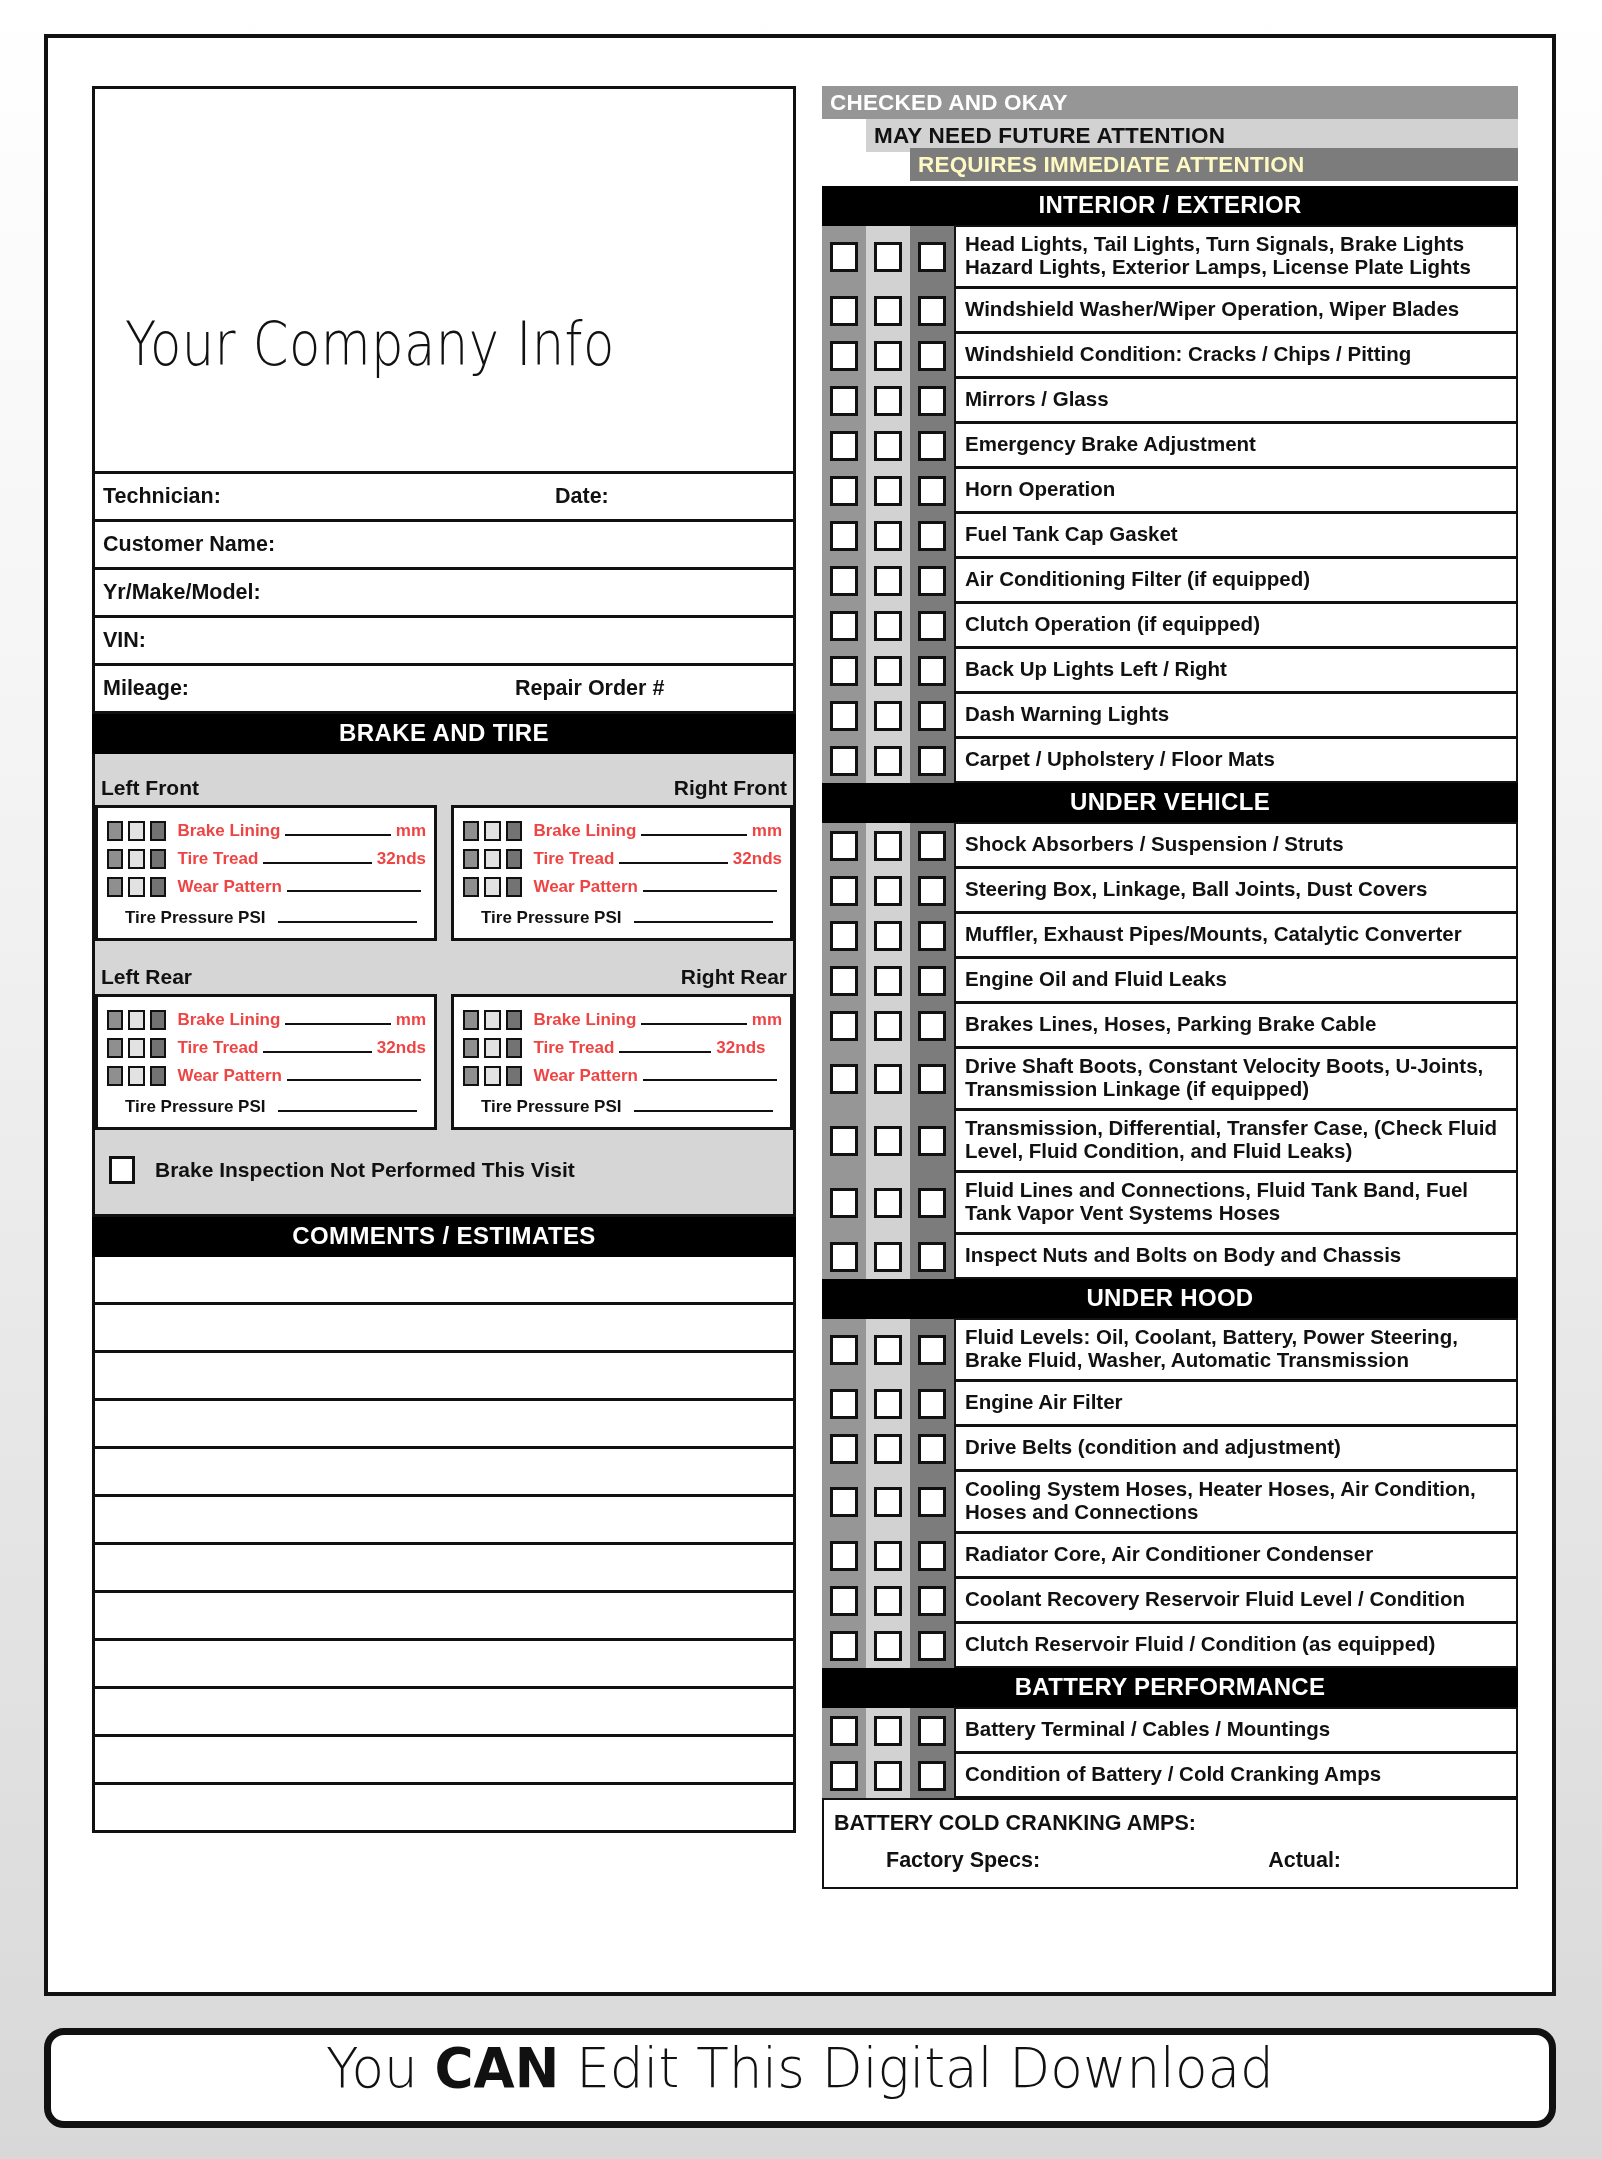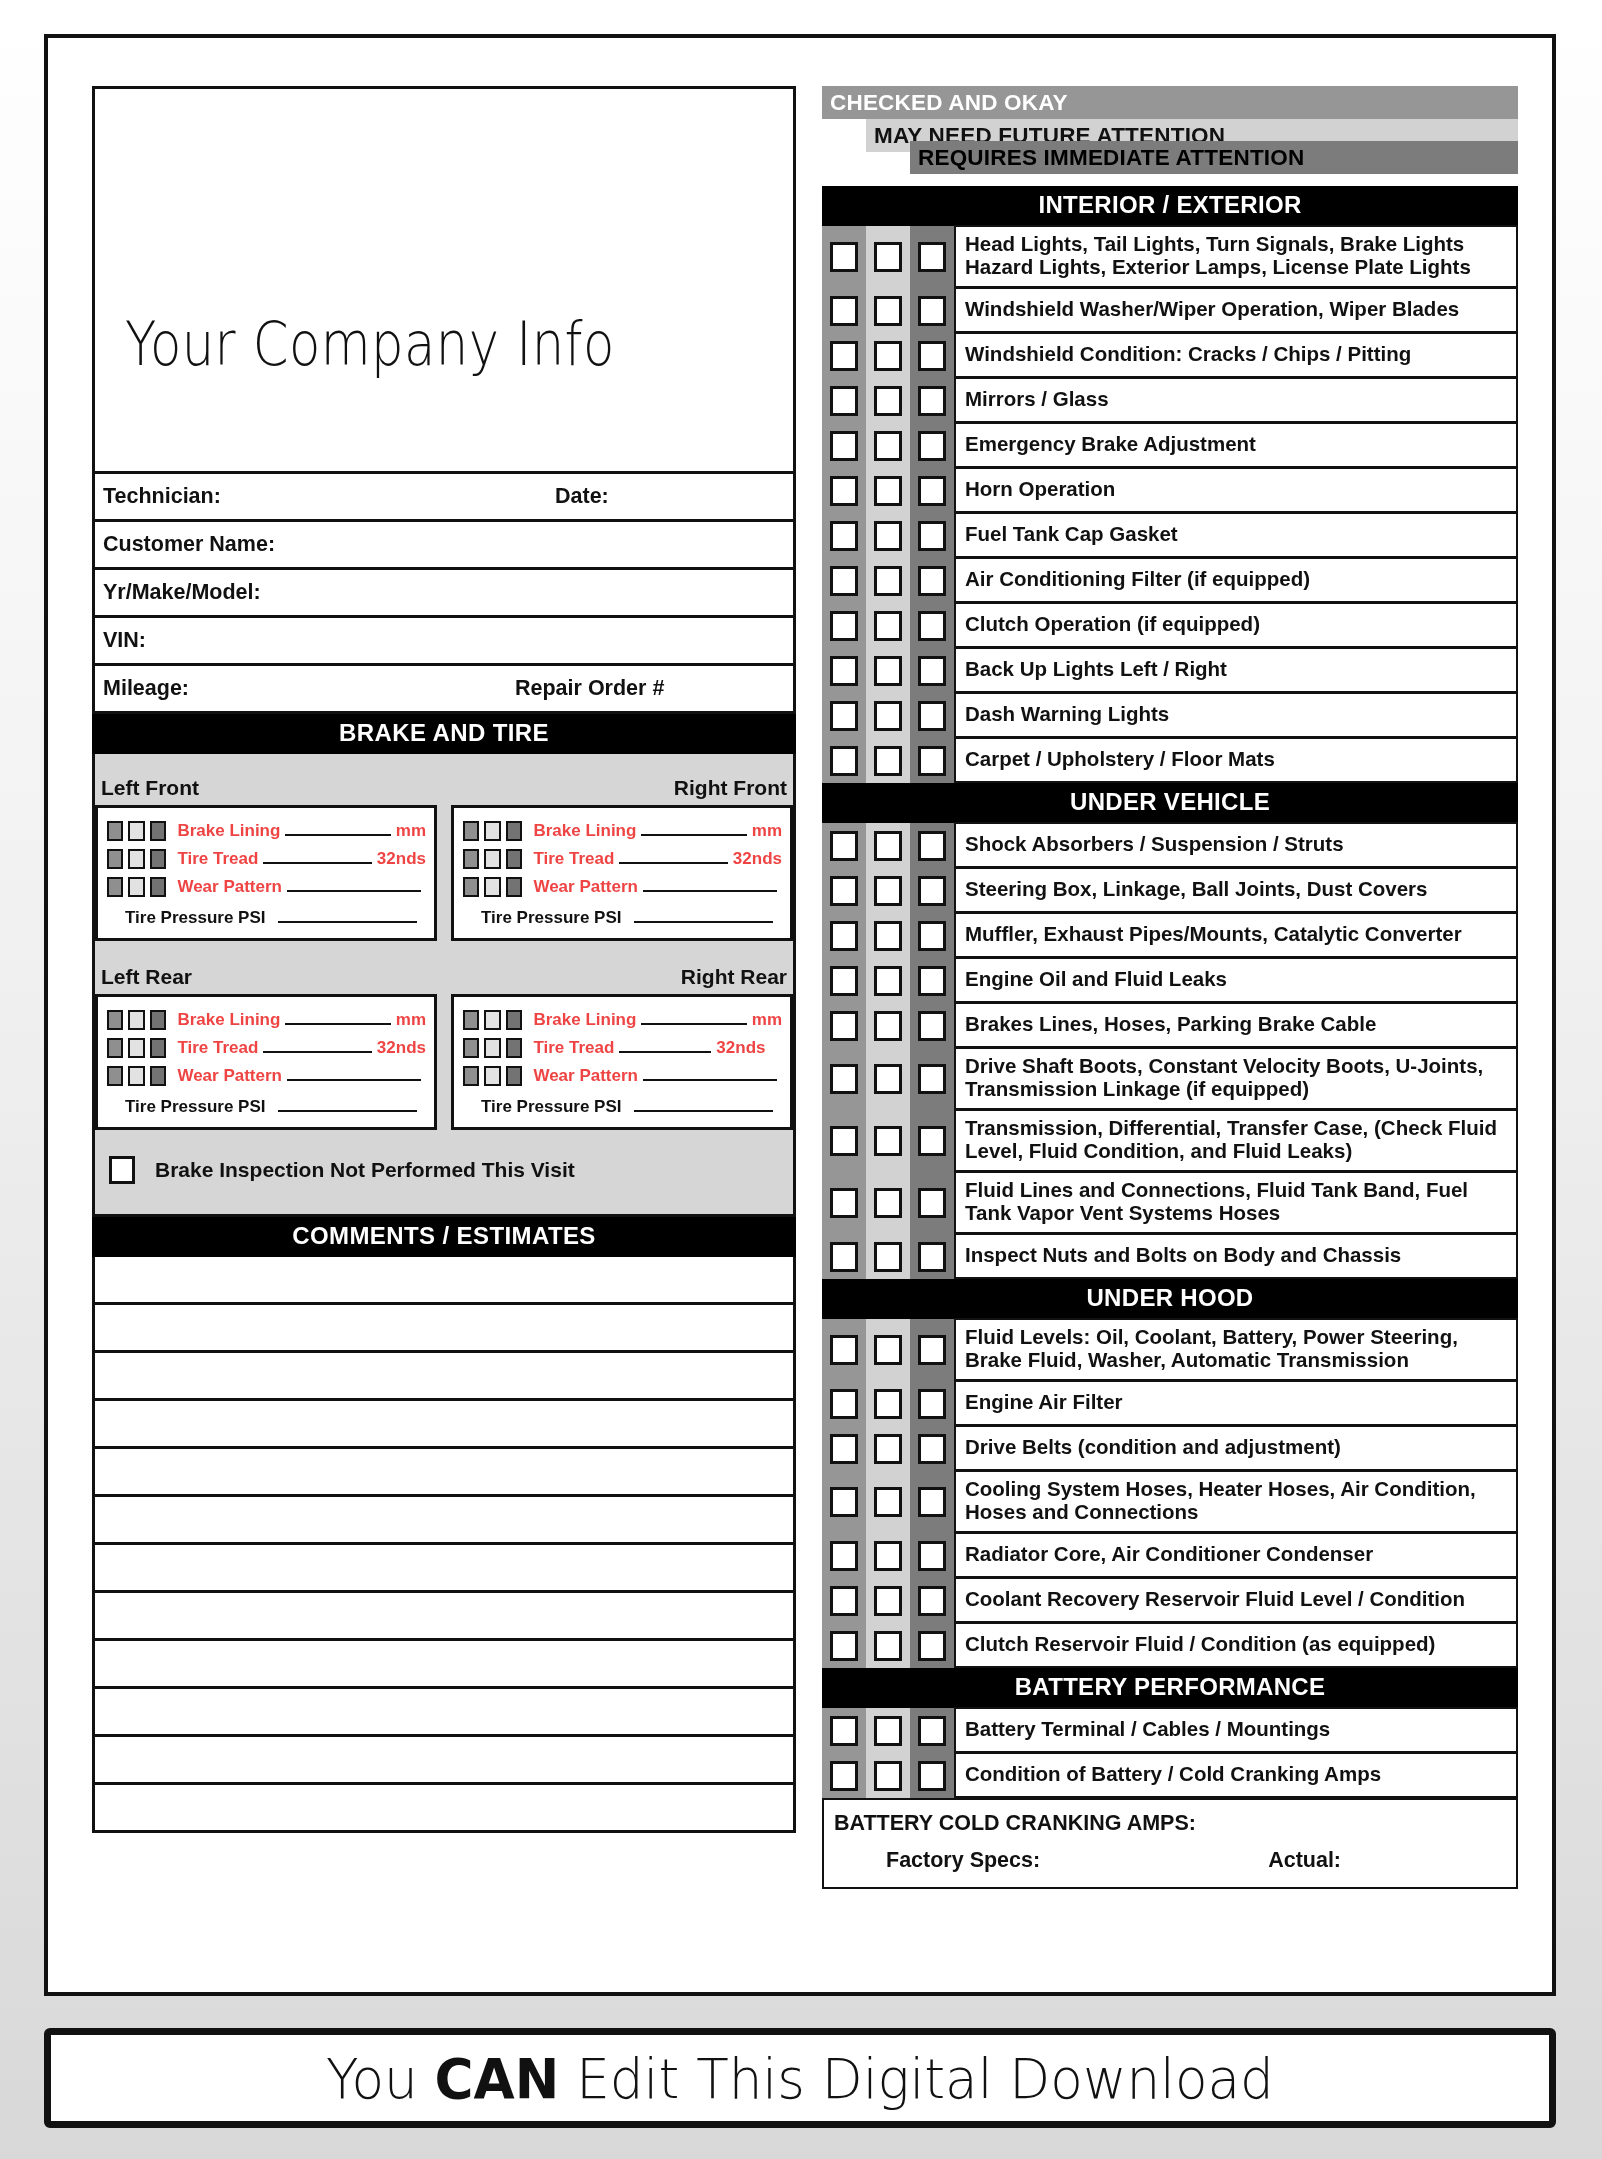--- a/index.html
+++ b/index.html
@@ -93,21 +93,21 @@
   #right-col { position: absolute; left: 730px; top: 0; width: 696px; }
 
   .legend { position: relative; height: 100px; }
   .legend-bar {
     position: absolute; height: 33px; display: flex; align-items: center;
     font-size: 22.5px; font-weight: bold; letter-spacing: .2px; padding-left: 8px;
     white-space: nowrap;
   }
   .lb1 { left: 0;   top: 0;  width: 696px; background: #969696; color: #fff; }
   .lb2 { left: 44px; top: 33px; width: 652px; background: #d2d2d2; color: #111; }
-  .lb3 { left: 88px; top: 55px; width: 608px; background: #7c7c7c; color: #000000; }
+  .lb3 { left: 88px; top: 62px; width: 608px; background: #7c7c7c; color: #fef9c3; }
 
   .sec-head {
     background: #000; color: #fff; text-align: center;
     font-size: 24px; font-weight: bold; letter-spacing: .3px;
     padding: 5px 0 7px;
   }
 
   .irow { display: flex; align-items: stretch; min-height: 45px; }
   .cbcol {
     width: 44px; flex: 0 0 44px;
@@ -129,22 +129,22 @@
     border: 2px solid #111; background: #fff; padding: 11px 0 14px 10px;
     font-size: 21.5px; font-weight: bold; color: #111;
   }
   .cca-sub { display: flex; padding: 12px 0 0 52px; }
   .cca-sub .actual { margin-left: 228px; }
 
   
   #banner {
     position: absolute; left: 44px; top: 2028px;
     width: 1512px; height: 100px;
-    background: #fff; border: 7px solid #111; border-radius: 6px;
-    display: flex; align-items: center; justify-content: center;
+    background: #fff; border: 7px solid #111; border-radius: 20px;
+    display: flex; justify-content: center;
   }
   .banner-text {
     font-family: "DejaVu Sans", sans-serif;
     font-size: 56px; font-weight: 300; color: #111;
     transform: scaleX(.95); white-space: nowrap;
   }
   .banner-text b { font-weight: bold; }
 </style>
 </head>
 <body>

